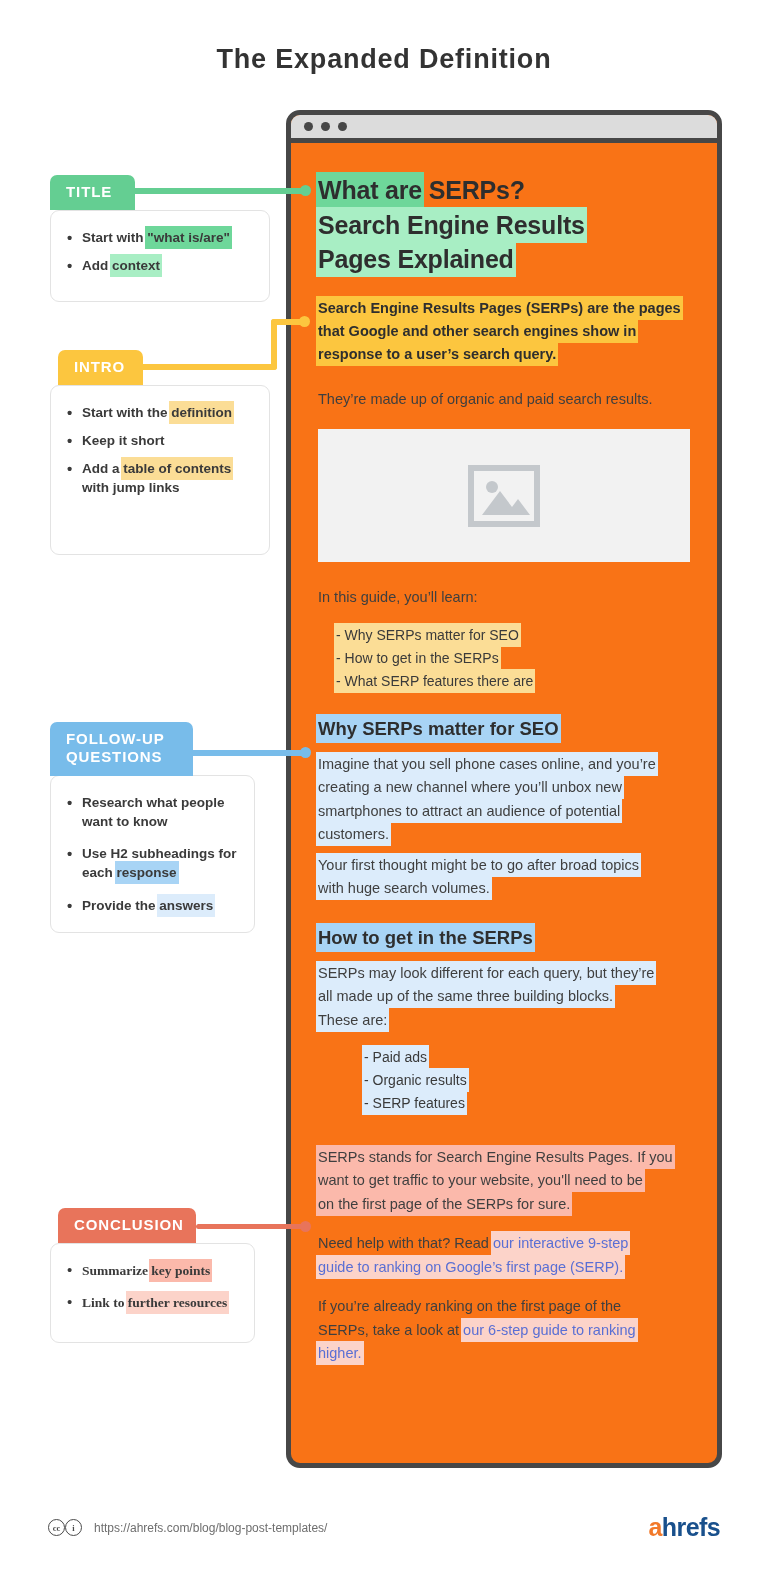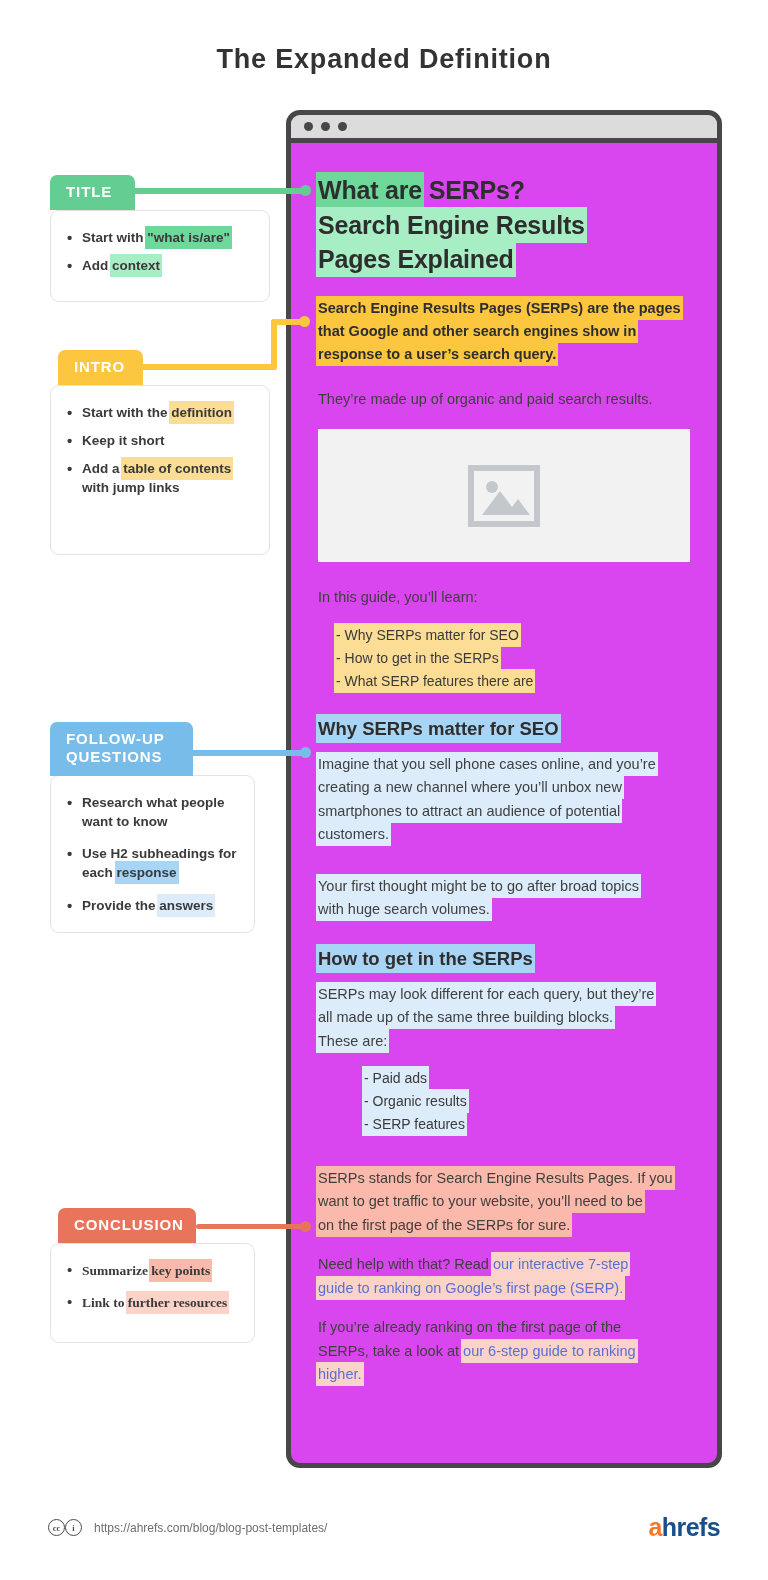--- a/index.html
+++ b/index.html
@@ -29,21 +29,21 @@
 
   
   .browser {
     position: absolute;
     left: 286px;
     top: 110px;
     width: 436px;
     height: 1358px;
     border: 5px solid #474747;
     border-radius: 14px;
-    background: #d946ef;
+    background: #f97316;
     overflow: hidden;
   }
   .browser-bar {
     height: 28px;
     background: #dcdcdc;
     border-bottom: 5px solid #474747;
     display: flex;
     align-items: center;
     padding-left: 13px;
     gap: 8px;
@@ -316,21 +316,21 @@
     <ul class="dash-list">
       <li><span class="hl hl-yellow-light">- Why SERPs matter for SEO</span></li>
       <li><span class="hl hl-yellow-light">- How to get in the SERPs</span></li>
       <li><span class="hl hl-yellow-light">- What SERP features there are</span></li>
     </ul>
 
     <h2 class="doc-h2" style="margin-top:24px;">
       <span class="hl hl-blue">Why SERPs matter for SEO</span>
     </h2>
 
-    <p class="body-text" style="margin-bottom:28px;">
+    <p class="body-text" style="margin-bottom:7px;">
       <span class="hl hl-blue-light">Imagine that you sell phone cases online, and you’re</span><br>
       <span class="hl hl-blue-light">creating a new channel where you’ll unbox new</span><br>
       <span class="hl hl-blue-light">smartphones to attract an audience of potential</span><br>
       <span class="hl hl-blue-light">customers.</span>
     </p>
 
     <p class="body-text" style="margin-bottom:26px;">
       <span class="hl hl-blue-light">Your first thought might be to go after broad topics</span><br>
       <span class="hl hl-blue-light">with huge search volumes.</span>
     </p>
@@ -352,21 +352,21 @@
     </ul>
 
 
     <p class="body-text" style="margin-bottom:16px;">
       <span class="hl hl-red">SERPs stands for Search Engine Results Pages. If you</span><br>
       <span class="hl hl-red">want to get traffic to your website, you'll need to be</span><br>
       <span class="hl hl-red">on the first page of the SERPs for sure.</span>
     </p>
 
     <p class="body-text" style="margin-bottom:16px;">
-      <span>Need help with that? Read </span><span class="hl hl-red-light link-text">our interactive 7-step</span><br>
+      <span>Need help with that? Read </span><span class="hl hl-red-light link-text">our interactive 9-step</span><br>
       <span class="hl hl-red-light link-text">guide to ranking on Google’s first page (SERP).</span>
     </p>
 
     <p class="body-text">
       <span>If you’re already ranking on the first page of the</span><br>
       <span>SERPs, take a look at </span><span class="hl hl-red-light link-text">our 6-step guide to ranking</span><br>
       <span class="hl hl-red-light link-text">higher.</span>
     </p>
 
   </div>

